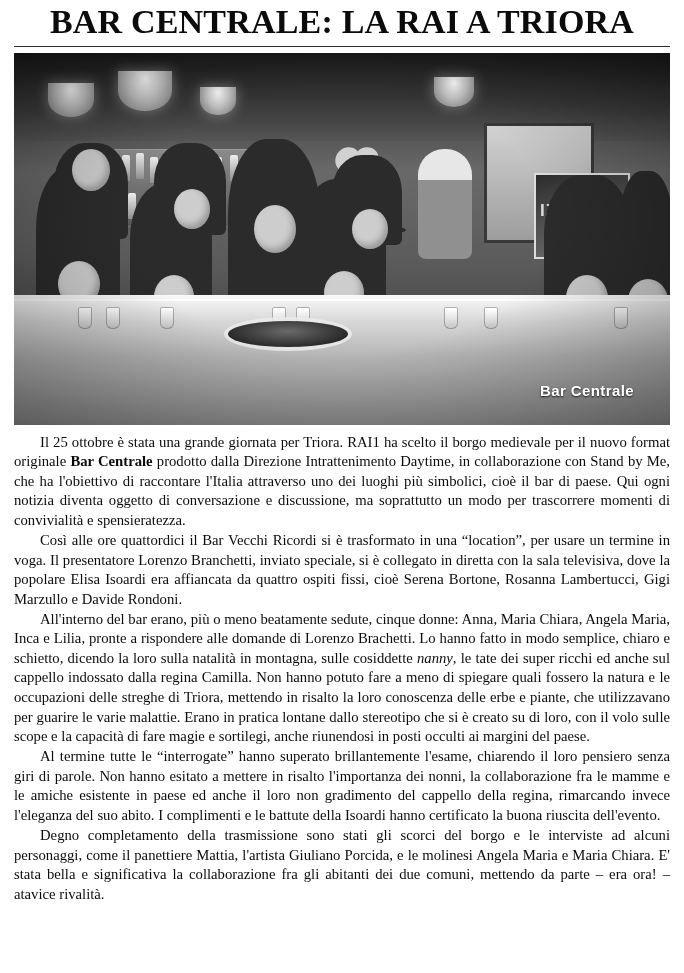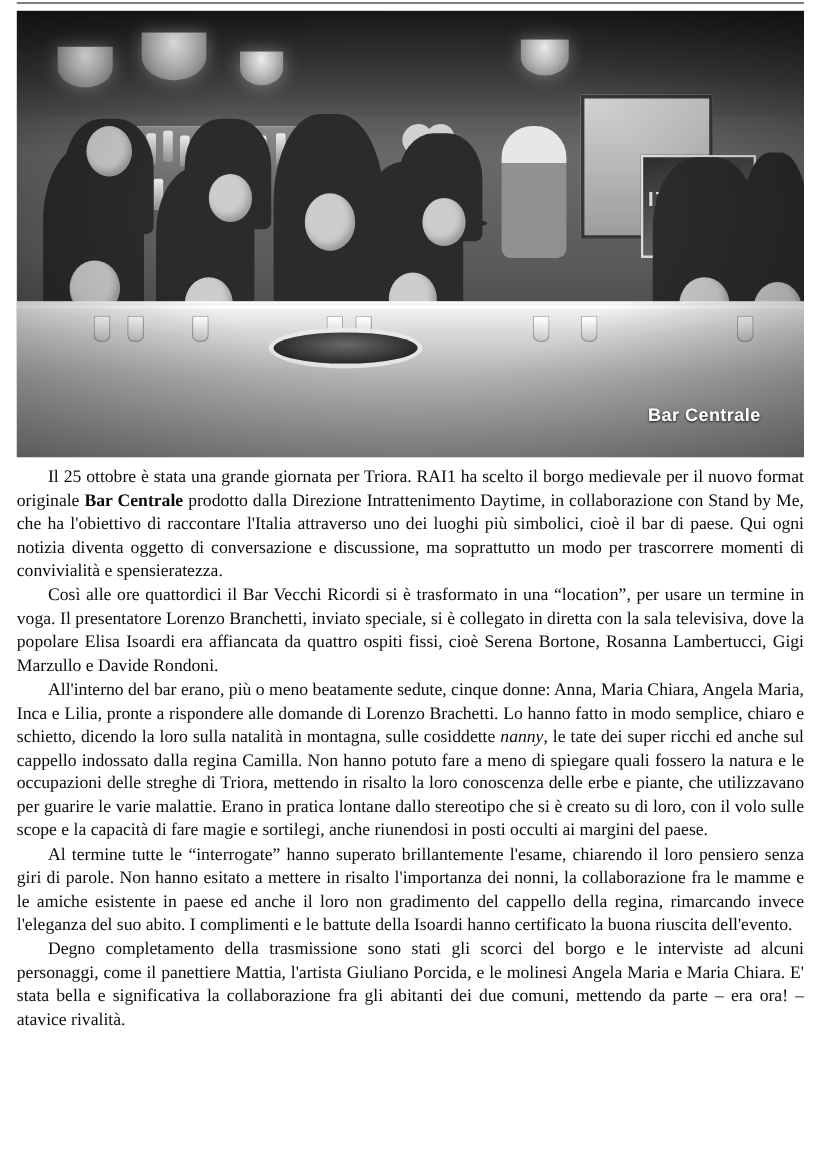--- a/index.html
+++ b/index.html
@@ -188,20 +188,21 @@
     text-indent: 26px;
   }
   b { font-weight: 700; }
   i { font-style: italic; }
 </style>
 </head>
 <body>
 
 <div class="page">
 
+  <h1 class="headline">BAR CENTRALE: LA RAI A TRIORA</h1>
   <hr class="rule">
 
   <div class="photo">
     <div class="ph-bg"></div>
     <div class="ph-ceiling"></div>
 
     <div class="ph-lamp l1"></div>
     <div class="ph-lamp l2"></div>
     <div class="ph-lamp l3"></div>
     <div class="ph-lamp l4"></div>

